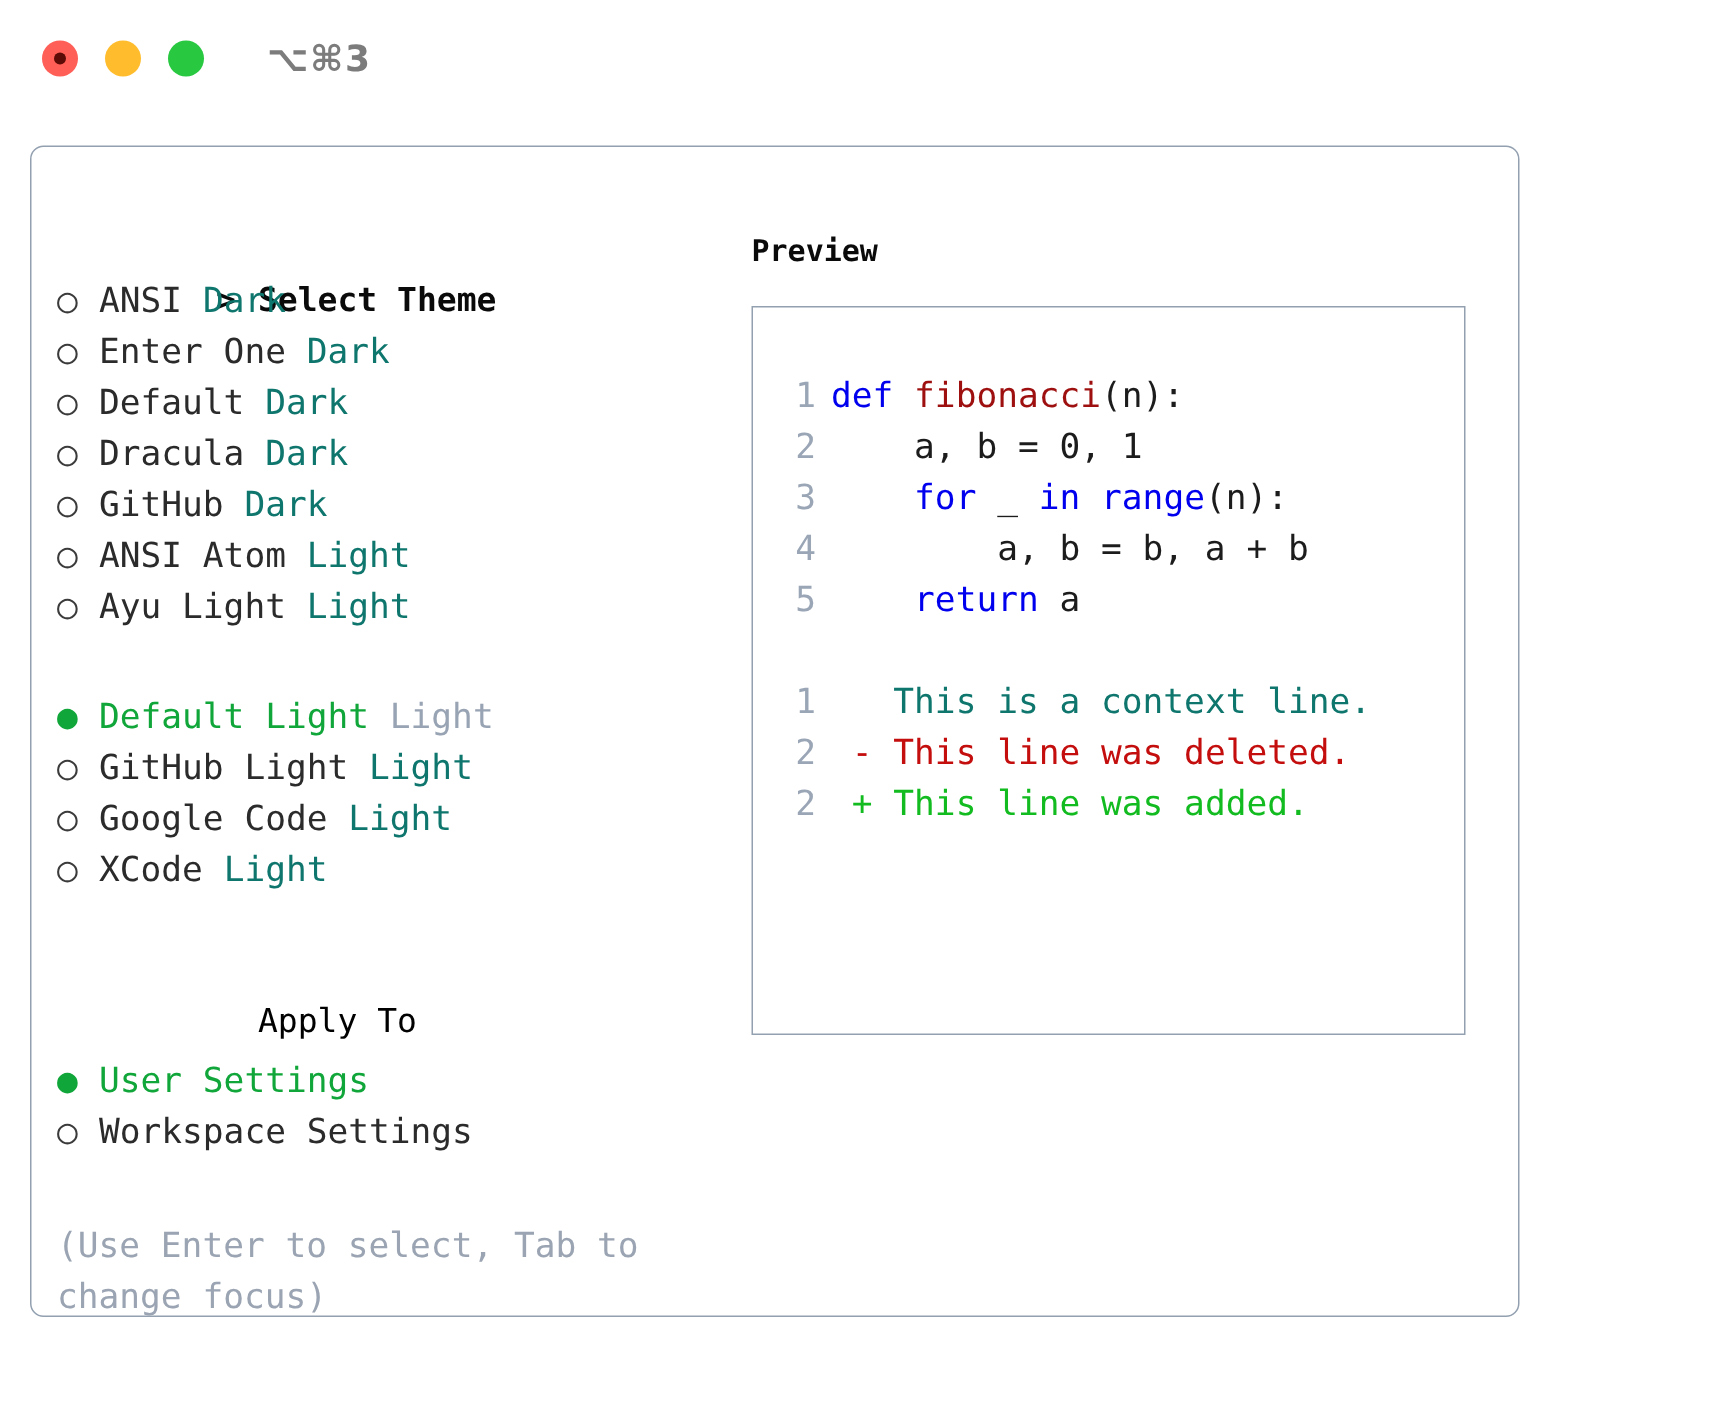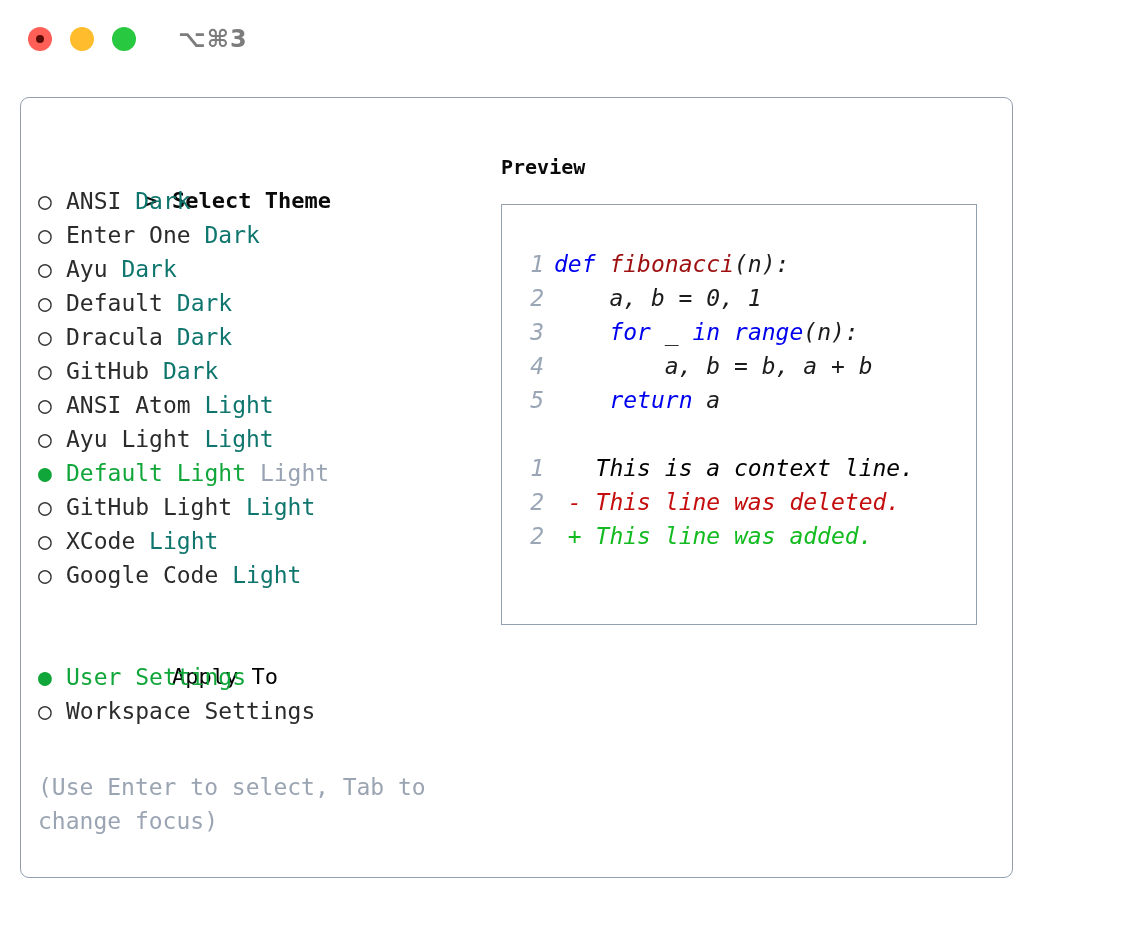--- a/index.html
+++ b/index.html
@@ -105,20 +105,21 @@
   .opt .marker {
     display: inline-block;
     width: 28px;
     color: #3b3b3b;
   }
   .opt .tag {
     color: #0f766e;
   }
   .opt.selected {
     color: #11a63a;
+    margin-top: 39px;
   }
   .opt.selected .marker { color: #11a63a; }
   .opt.selected .tag { color: #98a3b3; }
 
   .section-gap { height: 34px; }
 
   .group-title {
     font-size: 22px;
     line-height: 34px;
     height: 34px;
@@ -148,44 +149,43 @@
     font-weight: 700;
     color: #0a0a0a;
     line-height: 34px;
     margin-left: 0;
   }
   .preview-box {
     position: absolute;
     left: 0px;
     top: 106px;
     width: 476px;
-    height: 421px;
+    height: 486px;
     border: 1.5px solid #93a0b0;
     box-sizing: border-box;
-    font-style: italic;
   }
   .code {
     position: absolute;
     left: 16px;
     top: 42px;
     font-size: 23px;
     line-height: 34px;
     white-space: pre;
   }
   .code .ln {
     display: inline-block;
     width: 26px;
     text-align: right;
     color: #9aa6b6;
     margin-right: 10px;
   }
   .kw   { color: #0000ee; }
   .fn   { color: #9e1010; }
   .pl   { color: #1c1c1c; }
-  .ctx  { color: #000000; }
+  .ctx  { color: #0f766e; }
   .del  { color: #c40d0d; }
   .add  { color: #12bb1f; }
   .blank { height: 34px; }
 </style>
 </head>
 <body>
 
 <div class="titlebar">
   <div class="lights">
     <span class="light red"></span>
@@ -200,30 +200,29 @@
 
     <div class="left-col">
 
       <div class="list-header">
         <span class="marker">&gt;</span><span>Select Theme</span>
       </div>
 
       <div id="theme-items">
           <div class="opt"><span class="marker">○</span><span>ANSI</span> <span class="tag">Dark</span></div>
           <div class="opt"><span class="marker">○</span><span>Enter One</span> <span class="tag">Dark</span></div>
-          <div class="opt"><span class="marker">○</span><span>Ayu</span> <span class="tag">Dark</span></div>
           <div class="opt"><span class="marker">○</span><span>Default</span> <span class="tag">Dark</span></div>
           <div class="opt"><span class="marker">○</span><span>Dracula</span> <span class="tag">Dark</span></div>
           <div class="opt"><span class="marker">○</span><span>GitHub</span> <span class="tag">Dark</span></div>
           <div class="opt"><span class="marker">○</span><span>ANSI Atom</span> <span class="tag">Light</span></div>
           <div class="opt"><span class="marker">○</span><span>Ayu Light</span> <span class="tag">Light</span></div>
           <div class="opt selected"><span class="marker">●</span><span>Default Light</span> <span class="tag">Light</span></div>
           <div class="opt"><span class="marker">○</span><span>GitHub Light</span> <span class="tag">Light</span></div>
+          <div class="opt"><span class="marker">○</span><span>Google Code</span> <span class="tag">Light</span></div>
           <div class="opt"><span class="marker">○</span><span>XCode</span> <span class="tag">Light</span></div>
-          <div class="opt"><span class="marker">○</span><span>Google Code</span> <span class="tag">Light</span></div>
         </div>
 
       <div class="section-gap"></div>
 
       <div class="group-title">
         <span class="marker"></span><span>Apply To</span>
       </div>
 
       <div id="apply-items">
           <div class="opt selected"><span class="marker">●</span><span>User Settings</span></div>

